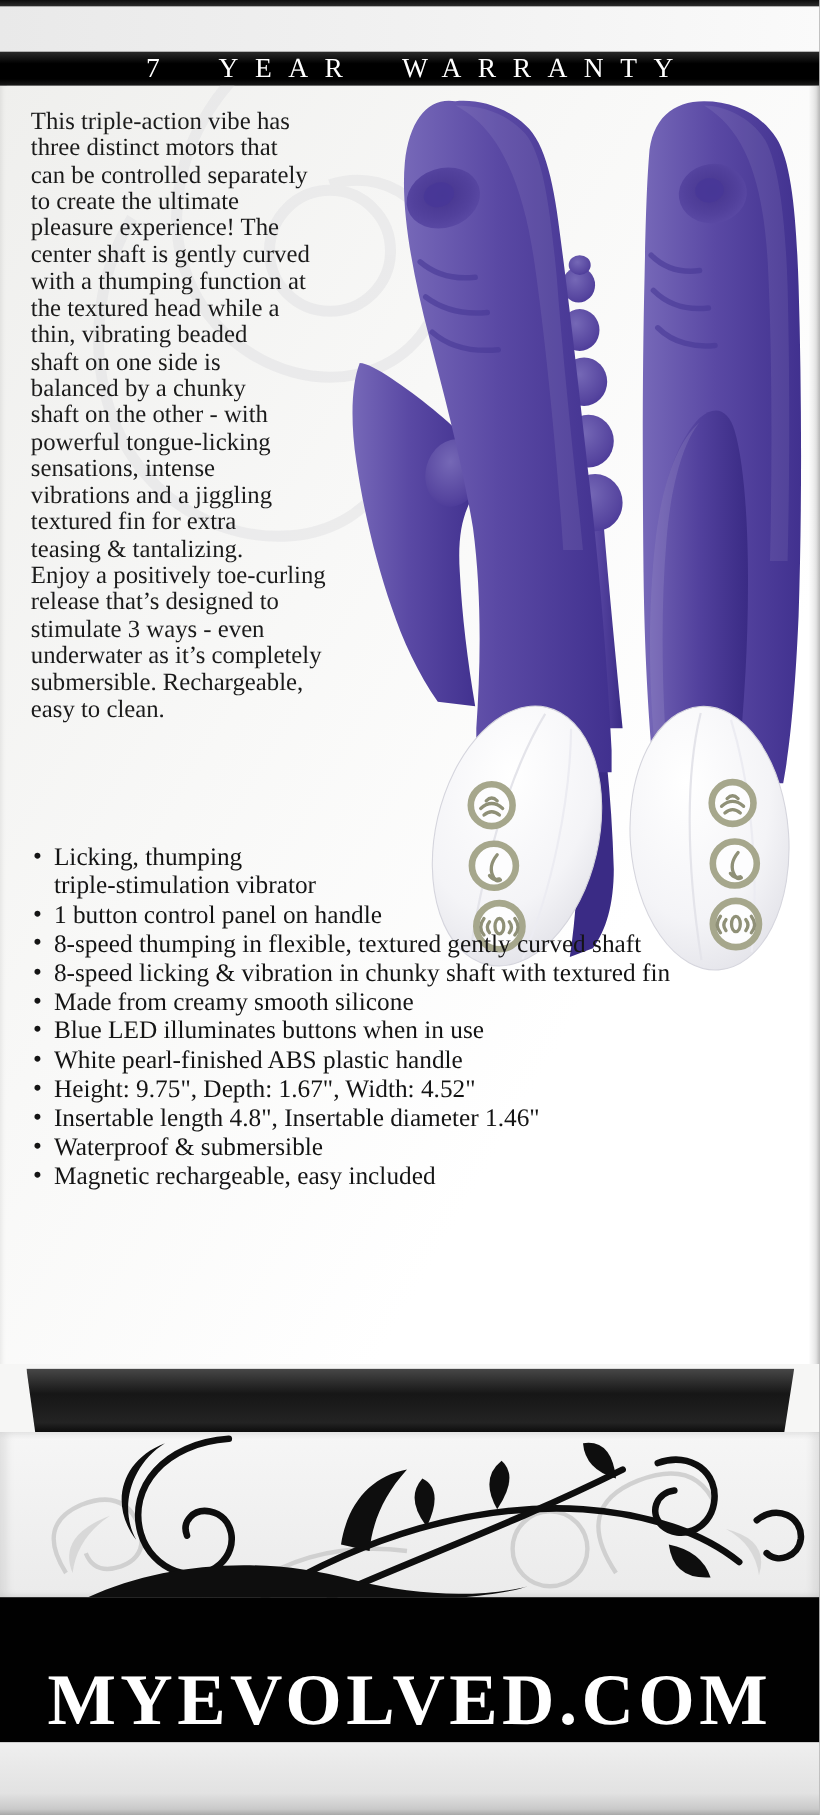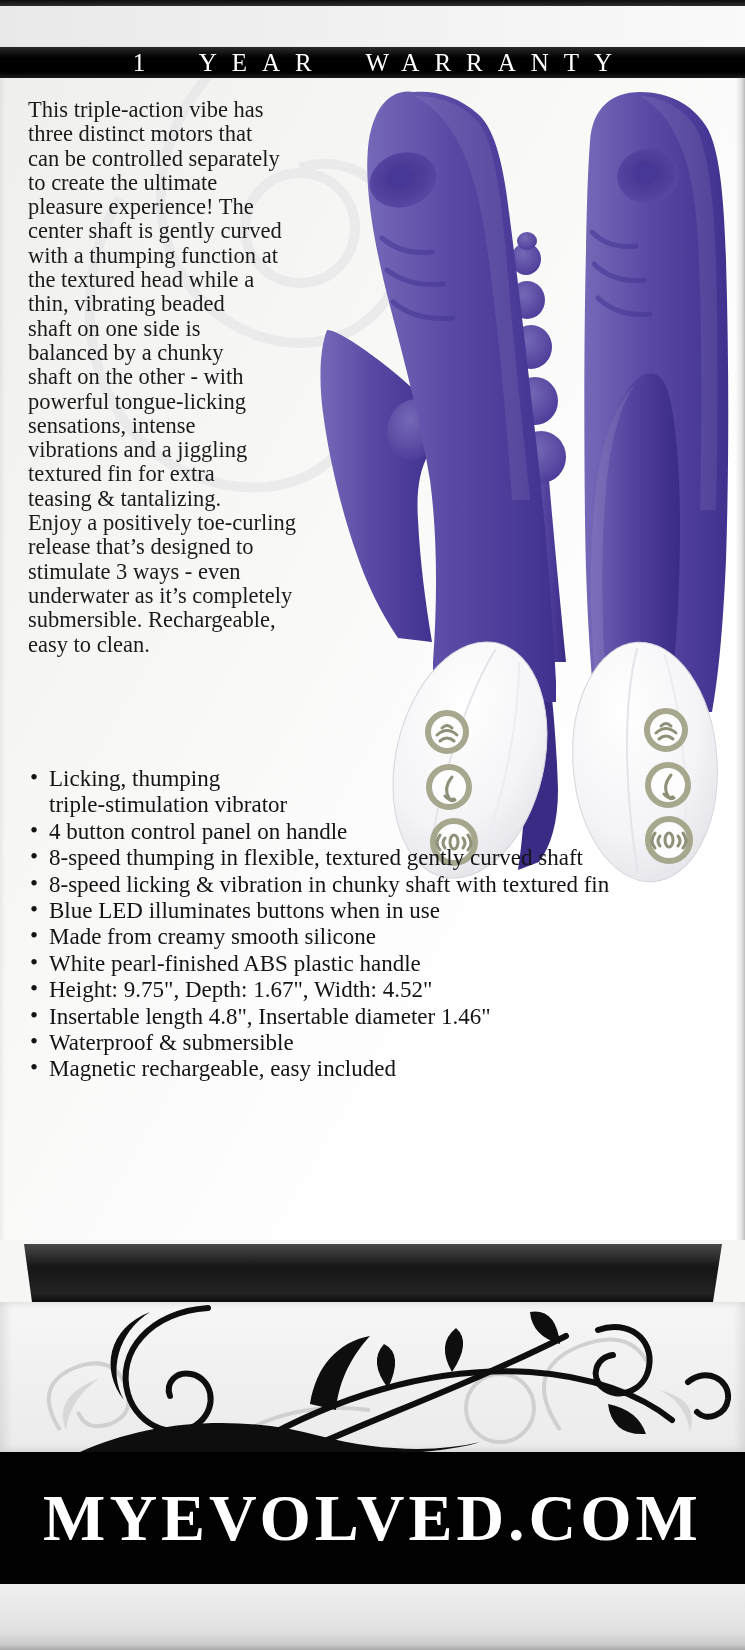--- a/index.html
+++ b/index.html
@@ -40,36 +40,36 @@
   .tray{position:absolute;left:0;top:1240px;width:745px;height:62px;background:#f6f6f5;}
   .tray-band{position:absolute;left:0;top:4px;width:745px;height:58px;
     background:linear-gradient(#484848,#161616 40%,#232323 85%,#0c0c0c);
     clip-path:polygon(24px 0,722px 0,713px 100%,32px 100%);}
   
   .flourish{position:absolute;left:0;top:1302px;width:745px;height:150px;
     background:linear-gradient(#f6f6f6,#ebebeb);
     box-shadow:inset 6px 0 8px rgba(0,0,0,.08), inset -6px 0 8px rgba(0,0,0,.08);}
   
   .site-band{position:absolute;left:0;top:1452px;width:745px;height:132px;background:#010101;
-    display:flex;align-items:center;justify-content:center;}
+    display:flex;align-items:flex-end;justify-content:center;}
   .site-text{color:#fff;font-weight:bold;font-size:66px;letter-spacing:4px;white-space:nowrap;}
   
   .bottom-strip{position:absolute;left:0;top:1584px;width:745px;height:66px;
     background:linear-gradient(#efefef,#e2e2e2 70%,#c9c9c9 92%,#a8a8a8);}
 </style>
 </head>
 <body>
 
 <div class="package">
 
   <div class="top-edge"></div>
   <div class="top-area"></div>
 
   <div class="banner">
-    <span class="banner-text">1 YEAR WARRANTY</span>
+    <span class="banner-text">7 YEAR WARRANTY</span>
   </div>
   <div class="left-tab"></div>
 
   <div class="main">
 
     <svg class="watermark" width="745" height="700" viewBox="0 0 745 700">
       <g fill="none" stroke="#e2e2e4" stroke-width="10" opacity="0.55">
         <path d="M250,-40 C150,30 130,160 210,230 C280,290 380,270 400,190 C415,125 360,70 300,90"></path>
         <path d="M120,120 C60,220 90,360 200,400 C290,432 370,380 360,300"></path>
         <circle cx="300" cy="150" r="55"></circle>
@@ -224,33 +224,33 @@
         </g>
       </g>
     </svg>
 
     <div class="features">
         <div class="feat">
         <span class="feat-text">Licking, thumping
 triple-stimulation vibrator</span>
       </div>
         <div class="feat">
-        <span class="feat-text">4 button control panel on handle</span>
+        <span class="feat-text">1 button control panel on handle</span>
       </div>
         <div class="feat">
         <span class="feat-text">8-speed thumping in flexible, textured gently curved shaft</span>
       </div>
         <div class="feat">
         <span class="feat-text">8-speed licking &amp; vibration in chunky shaft with textured fin</span>
       </div>
         <div class="feat">
+        <span class="feat-text">Made from creamy smooth silicone</span>
+      </div>
+        <div class="feat">
         <span class="feat-text">Blue LED illuminates buttons when in use</span>
-      </div>
-        <div class="feat">
-        <span class="feat-text">Made from creamy smooth silicone</span>
       </div>
         <div class="feat">
         <span class="feat-text">White pearl-finished ABS plastic handle</span>
       </div>
         <div class="feat">
         <span class="feat-text">Height: 9.75", Depth: 1.67", Width: 4.52"</span>
       </div>
         <div class="feat">
         <span class="feat-text">Insertable length 4.8", Insertable diameter 1.46"</span>
       </div>

